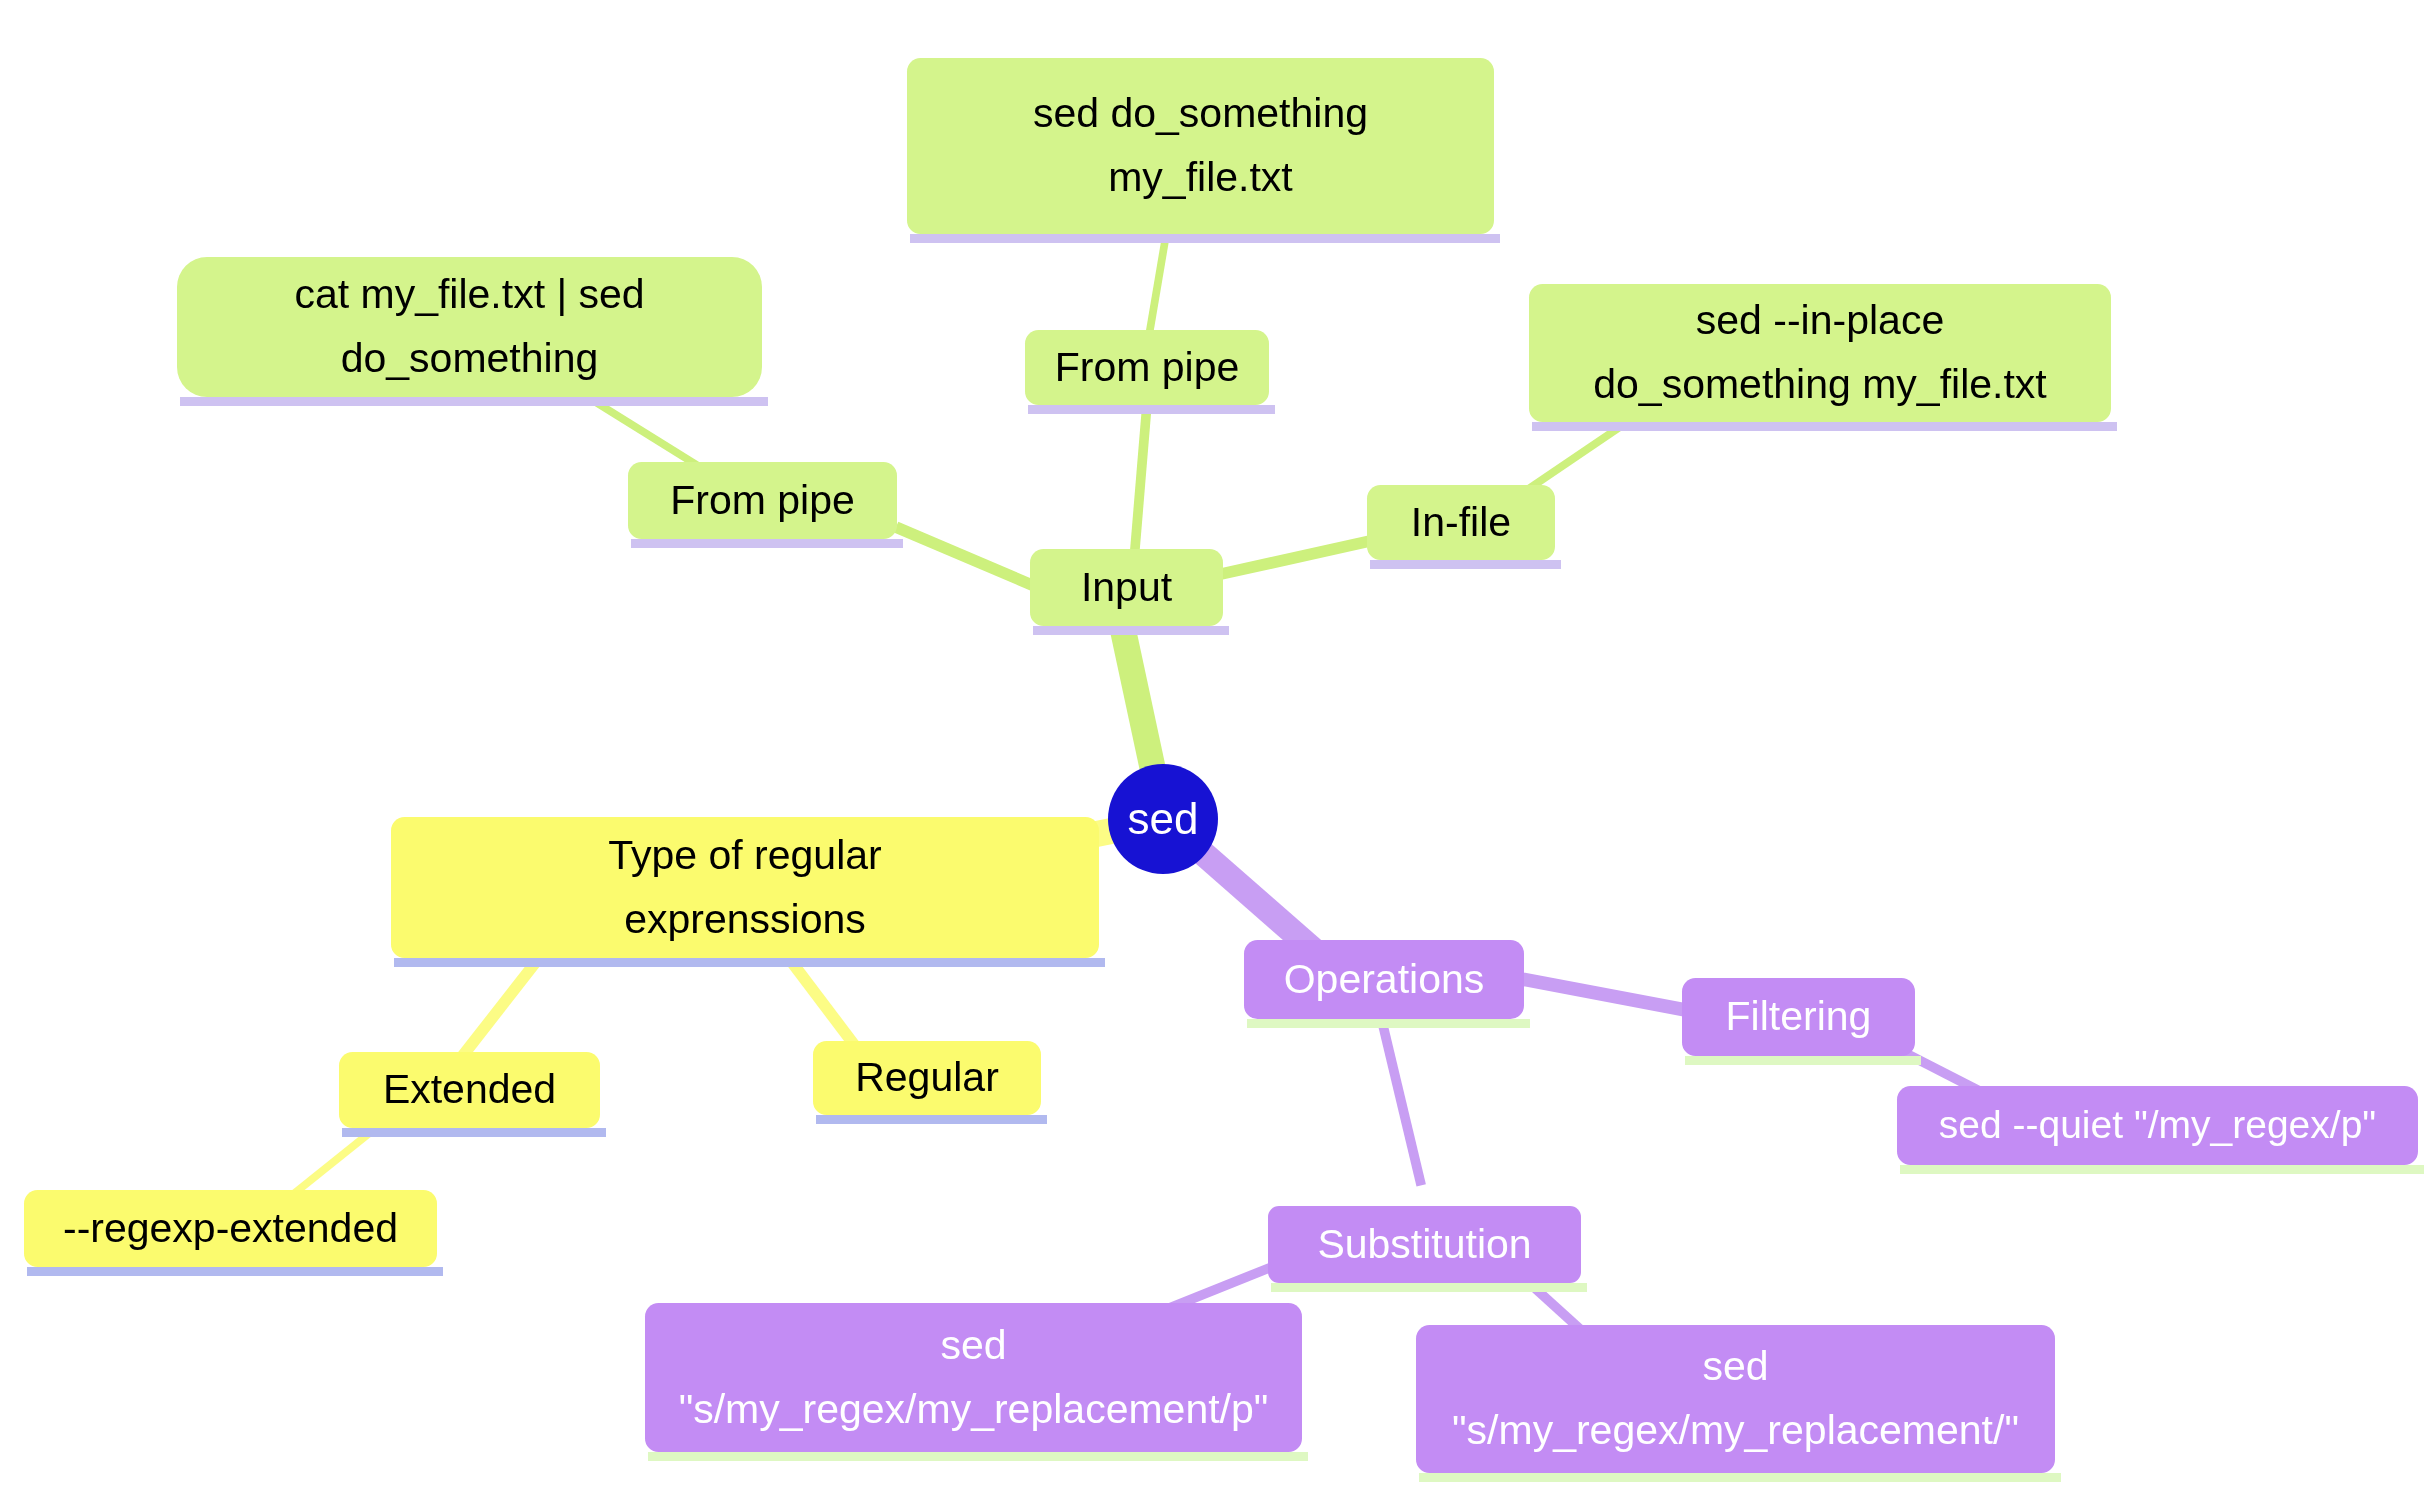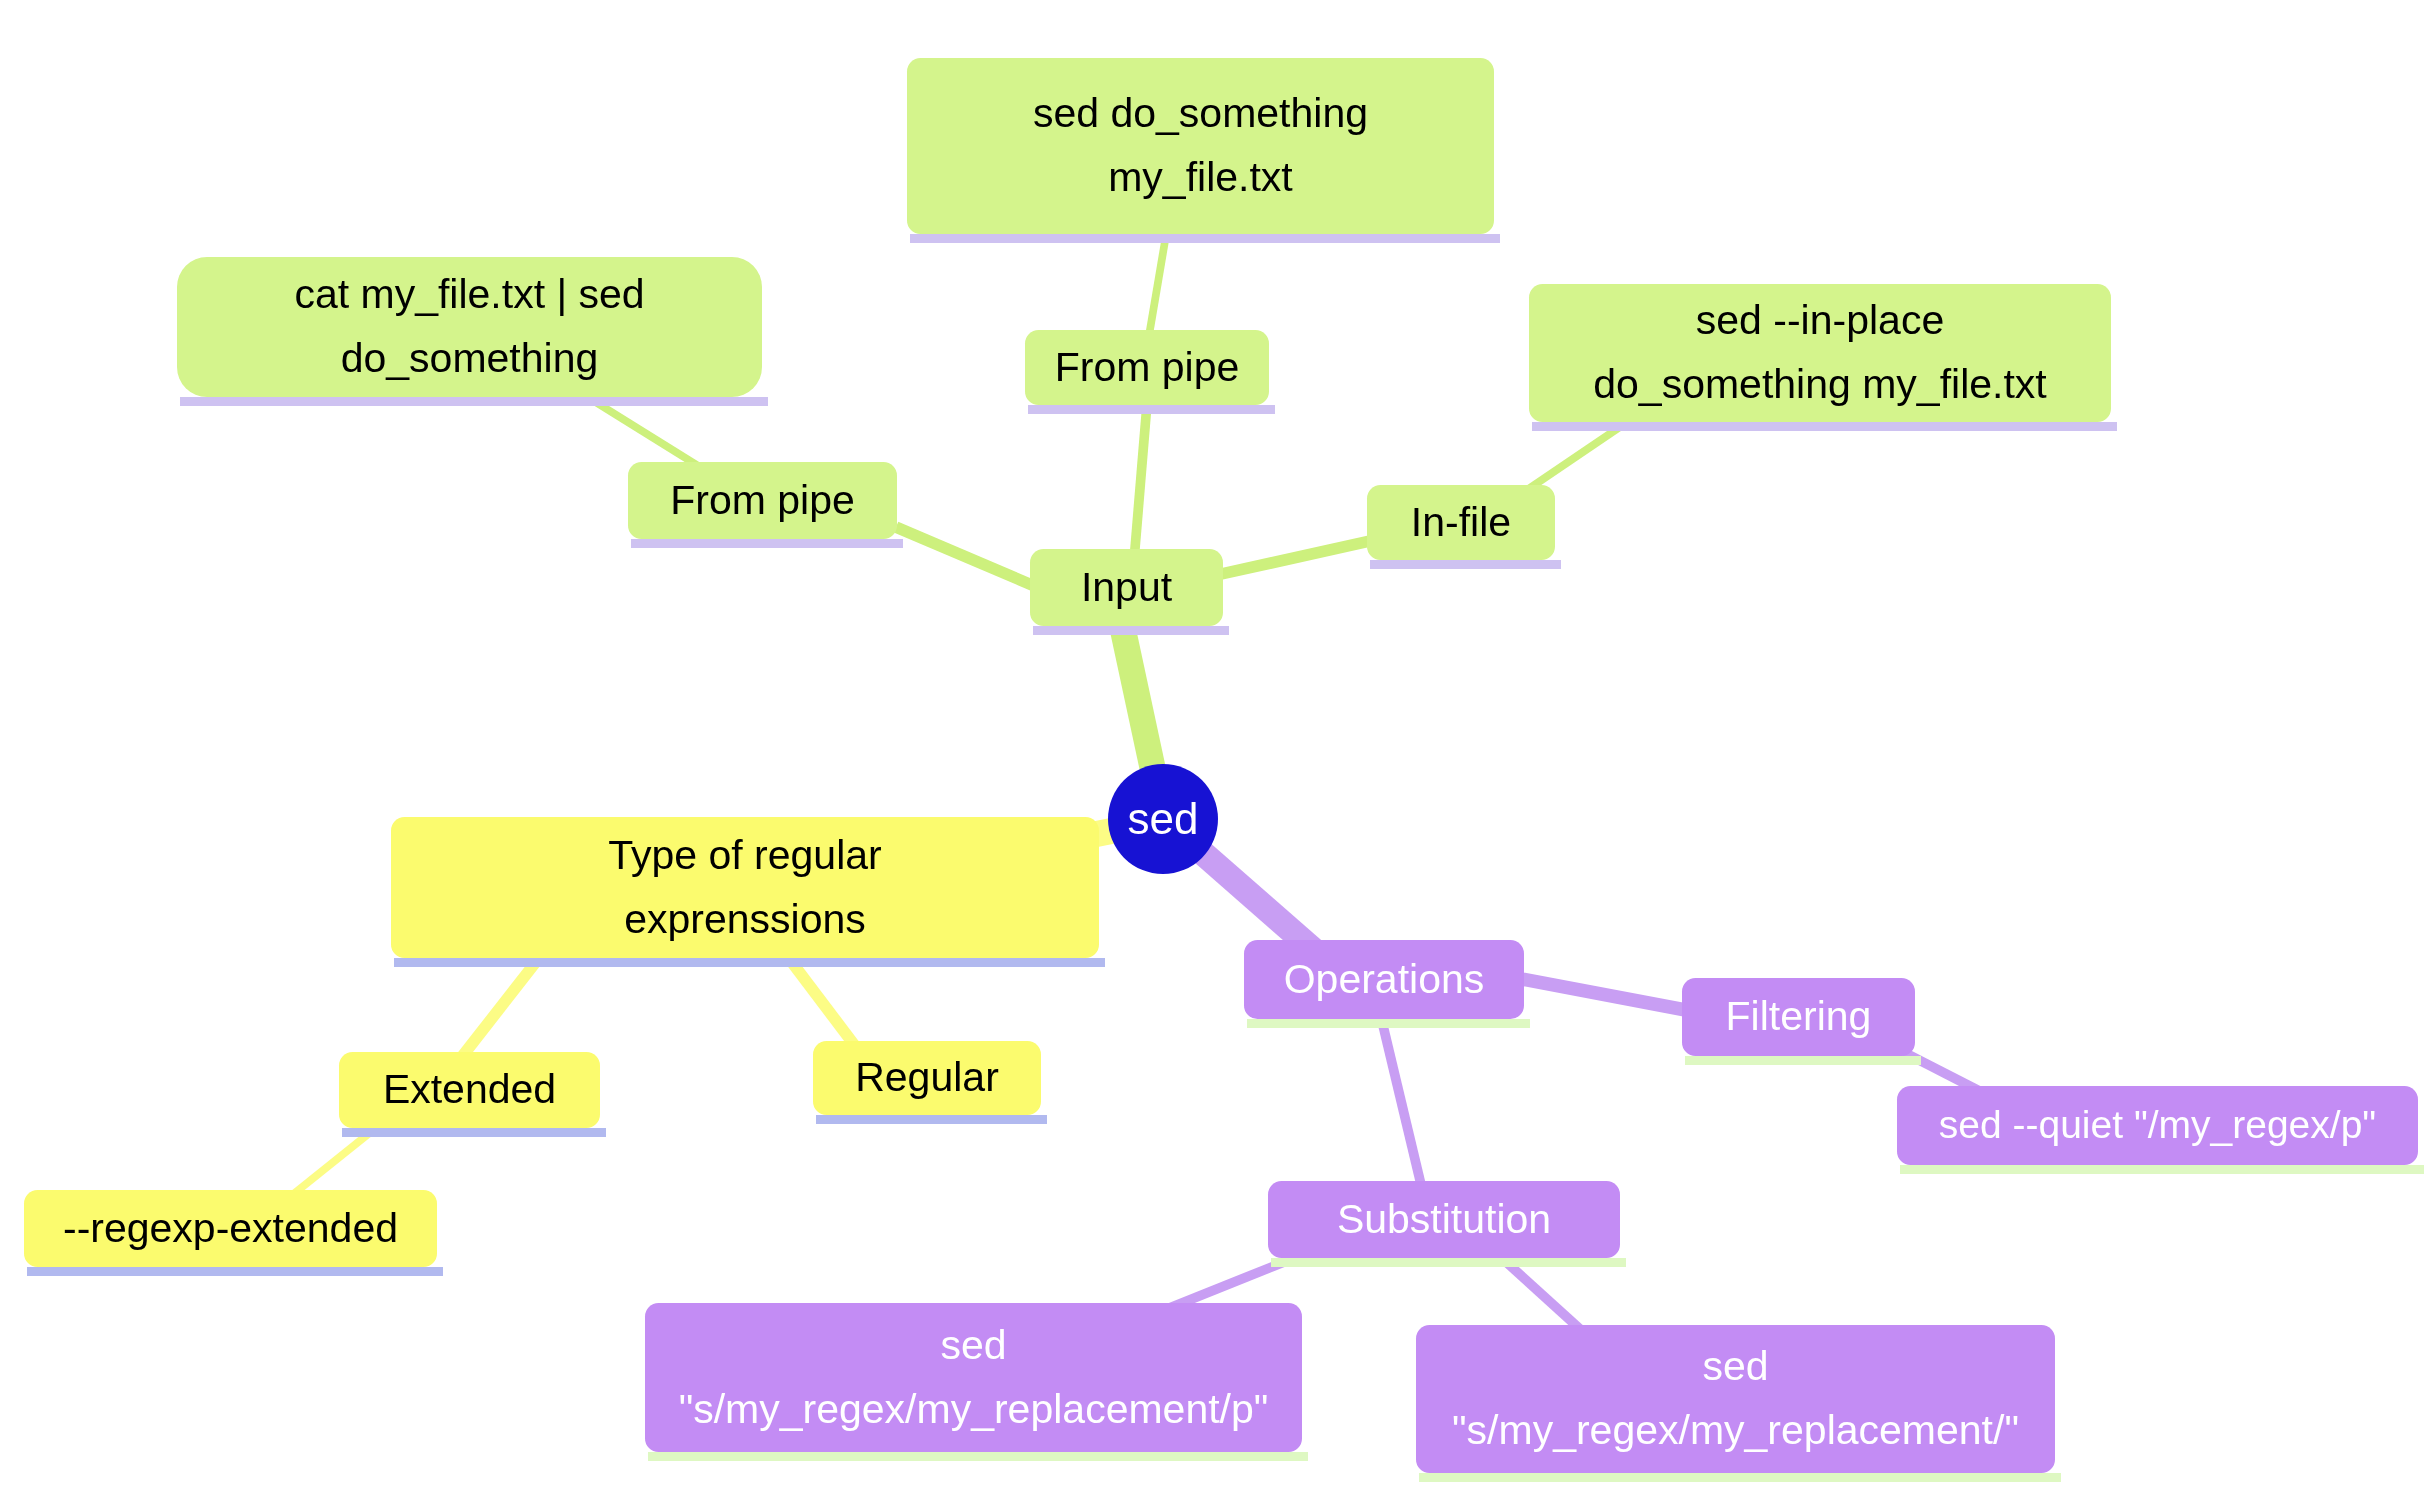--- a/index.html
+++ b/index.html
@@ -51,21 +51,21 @@
   #n-input      {left:1030px; top:549px;  width:193px; height:77px;}
   
   #n-type-regex {left:391px;  top:817px;  width:708px; height:141px;}
   #n-extended   {left:339px;  top:1052px; width:261px; height:76px;}
   #n-regular    {left:813px;  top:1041px; width:228px; height:74px;}
   #n-regexp-ext {left:24px;   top:1190px; width:413px; height:77px;}
   
   #n-operations {left:1244px; top:940px;  width:280px; height:79px;}
   #n-filtering  {left:1682px; top:978px; width:233px; height:78px;text-align:center;}
   #n-quiet      {left:1897px; top:1086px; width:521px; height:79px; font-size:39px;}
-  #n-substitution{left:1268px;top:1181px; width:352px; height:77px;}
+  #n-substitution{left:1268px;top:1206px; width:313px; height:77px;border-radius:11px;}
   #n-subst-p    {left:645px;  top:1303px; width:657px; height:149px;}
   #n-subst      {left:1416px; top:1325px; width:639px; height:148px;}
 </style>
 </head>
 <body>
 
 <div class="stage">
 
   <svg class="edges" viewBox="0 0 2522 1560">
 

